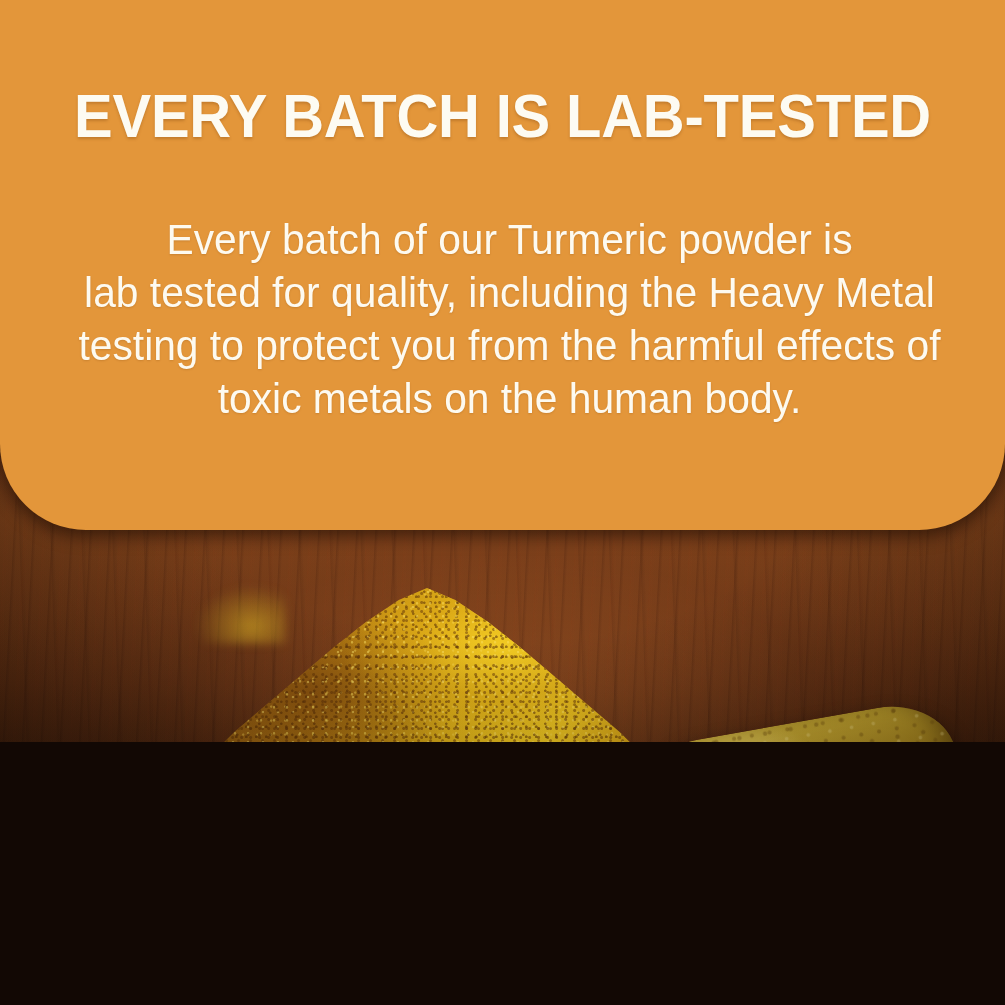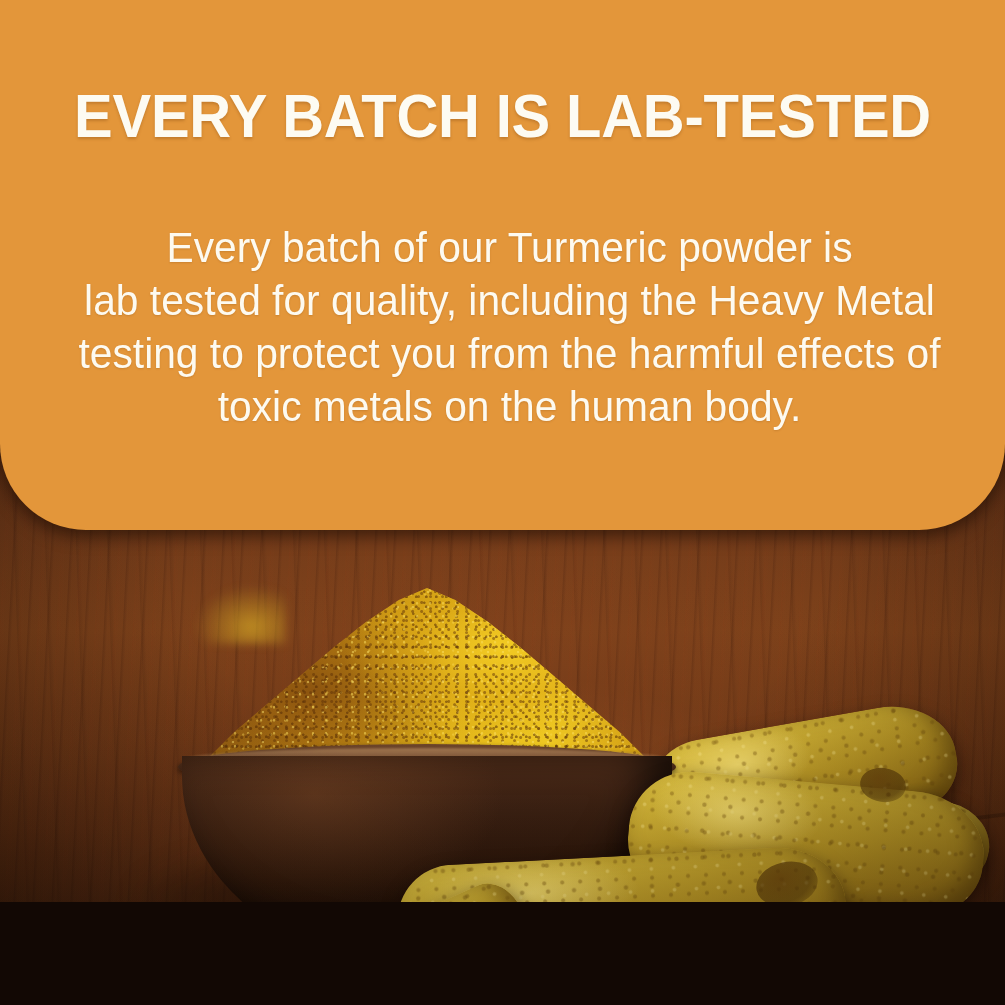--- a/index.html
+++ b/index.html
@@ -3,21 +3,21 @@
 <meta charset="utf-8">
 <style>
   html, body {
     margin: 0;
     padding: 0;
     background: #120804;
   }
   #stage {
     position: relative;
     width: 1005px;
-    height: 902px;
+    height: 742px;
     overflow: hidden;
     font-family: "Liberation Sans", sans-serif;
     background: #1a0d06;
   }
 
   
   #photo {
     position: absolute;
     inset: 0;
     overflow: hidden;
@@ -275,21 +275,21 @@
     font-size: 61px;
     line-height: 1.0;
     letter-spacing: -0.2px;
     color: #fdfbf2;
     white-space: nowrap;
     transform: scaleX(0.95);
     text-shadow: 0 2px 3px rgba(120,64,14,0.30);
   }
 
   .body-copy {
-    margin: 16px;
+    margin: 8px;
     padding: 58px 12px 0 26px;
     font-family: "Liberation Sans Narrow", "Liberation Sans", sans-serif;
     font-weight: 400;
     font-size: 42px;
     line-height: 53px;
     color: #fdfaf0;
     text-shadow: 0 1px 2px rgba(120,64,14,0.22);
   }
   .body-copy .ln {
     display: block;

